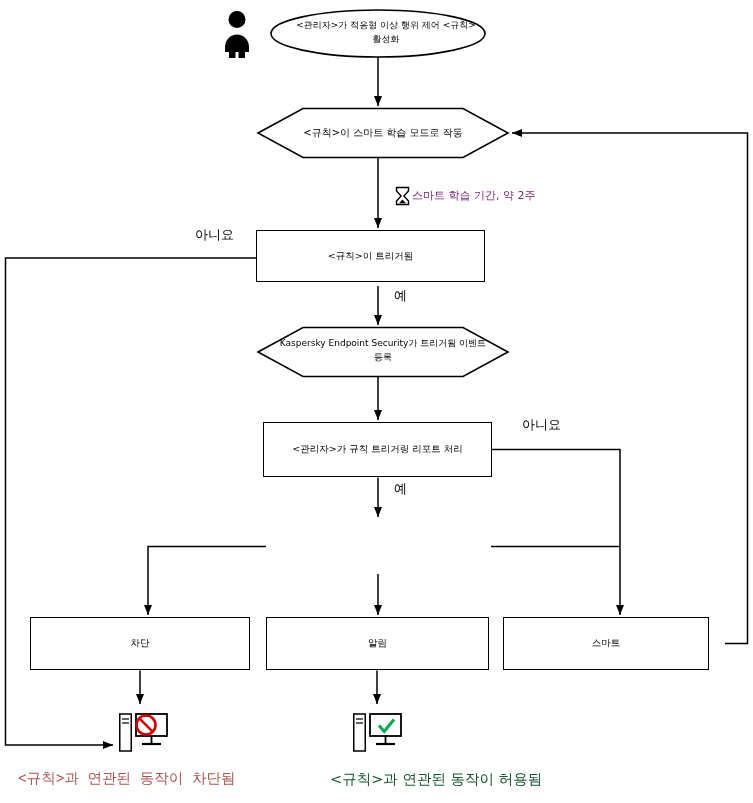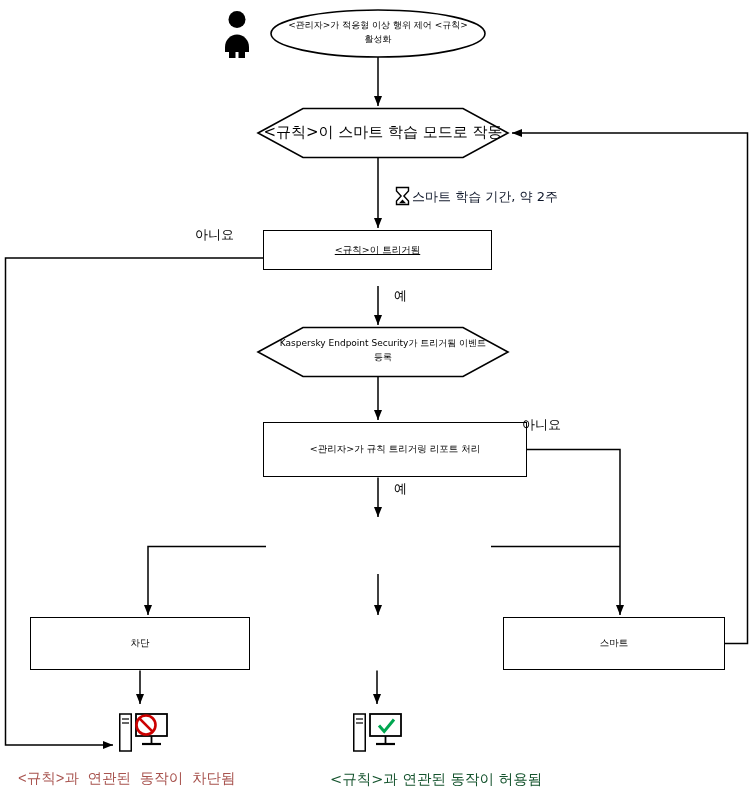--- a/index.html
+++ b/index.html
@@ -1,28 +1,28 @@
 <!DOCTYPE html>
 <html><head>
 <meta charset="utf-8">
 <style>
   * { box-sizing: border-box; }
   html,body { margin:0; padding:0; background:#ffffff; }
   body { font-family:"DejaVu Sans","Liberation Sans",sans-serif; color:#000; }
   .stage { position:relative; width:753px; height:803px; background:#ffffff; overflow:hidden; }
   .stage svg.canvas { position:absolute; left:0; top:0; }
   .txt { position:absolute; display:flex; flex-direction:column; align-items:center; justify-content:center;
-         text-align:center; font-size:15px; line-height:1.55; color:#000; }
+         text-align:center; font-size:10px; line-height:1.55; color:#000; }
   .txt span { white-space:nowrap; display:block; }
   .small { font-size:9px; }
   .rect-node { position:absolute; border:1.5px solid #000; background:#ffffff; display:flex; flex-direction:column;
                align-items:center; justify-content:center; text-align:center; font-size:9.5px; line-height:1.55; }
   .rect-node span { white-space:nowrap; display:block; }
   .edge-label { position:absolute; font-size:13px; line-height:1.2; color:#000; white-space:nowrap; }
-  .period-label { position:absolute; font-size:13px; line-height:1.2; color:#0f172a; white-space:nowrap; }
+  .period-label { position:absolute; font-size:11px; line-height:1.2; color:#701a75; white-space:nowrap; }
   .result-text { position:absolute; font-size:14.5px; line-height:1.2; white-space:nowrap; }
   .result-blocked { color:#a8534e;font-family:Liberation Mono, monospace; }
   .result-allowed { color:#14532d; }
 </style>
 </head>
 <body>
 
 <div class="stage">
 
   <svg class="canvas" width="753" height="803" viewBox="0 0 753 803">
@@ -83,54 +83,57 @@
       <rect x="0.75" y="5" width="11.5" height="37" fill="#fff" stroke="#000" stroke-width="1.5"></rect>
       <line x1="3" y1="10" x2="10" y2="10" stroke="#000" stroke-width="1.2"></line>
       <line x1="3" y1="14" x2="10" y2="14" stroke="#000" stroke-width="1.2"></line>
       <rect x="17" y="5" width="31" height="22" fill="#fff" stroke="#000" stroke-width="1.8"></rect>
       <line x1="32.5" y1="27" x2="32.5" y2="34" stroke="#000" stroke-width="1.8"></line>
       <line x1="23" y1="35" x2="42" y2="35" stroke="#000" stroke-width="2.2"></line>
       <path d="M26,16.5 l5.2,6 l9.8,-12" fill="none" stroke="#00a650" stroke-width="3"></path>
     </g>
   </svg>
 
-  <div class="txt small" style="left:270px; top:12px; width:216px; height:42px;">
+  <div class="txt small" style="left:278px; top:12px; width:216px; height:42px;">
     <span>&lt;관리자&gt;가 적응형 이상 행위 제어 &lt;규칙&gt;</span>
     <span>활성화</span>
   </div>
 
   <div class="txt" style="left:268px; top:110px; width:230px; height:46px;">
     <span>&lt;규칙&gt;이 스마트 학습 모드로 작동</span>
   </div>
 
   <div class="period-label" style="left:412px; top:189px;">스마트 학습 기간, 약 2주</div>
 
-  <div class="rect-node" style="left:263px; top:230px; width:229px; height:40px;text-decoration:underline;">
+  <div class="rect-node" style="left:256px; top:230px; width:229px; height:52px;">
     <span>&lt;규칙&gt;이 트리거됨</span>
   </div>
 
   <div class="edge-label" style="left:195px; top:227px;">아니요</div>
   <div class="edge-label" style="left:394px; top:288px;">예</div>
 
   <div class="txt small" style="left:256px; top:329px; width:254px; height:44px;">
     <span>Kaspersky Endpoint Security가 트리거됨 이벤트</span>
     <span>등록</span>
   </div>
 
-  <div class="rect-node" style="left:263px; top:422px; width:264px; height:55px;">
+  <div class="rect-node" style="left:263px; top:422px; width:229px; height:55px;">
     <span>&lt;관리자&gt;가 규칙 트리거링 리포트 처리</span>
   </div>
 
   <div class="edge-label" style="left:522px; top:417px;">아니요</div>
   <div class="edge-label" style="left:394px; top:481px;">예</div>
 
 
   <div class="rect-node" style="left:30px; top:617px; width:220px; height:53px;justify-content:center;">
     <span>차단</span>
   </div>
-  <div class="rect-node" style="left:503px; top:617px; width:222px; height:53px;">
+  <div class="rect-node" style="left:266px; top:617px; width:223px; height:53px;">
+    <span>알림</span>
+  </div>
+  <div class="rect-node" style="left:503px; top:617px; width:206px; height:53px;">
     <span>스마트</span>
   </div>
 
   <div class="result-text result-blocked" style="left:18px; top:771px;">&lt;규칙&gt;과 연관된 동작이 차단됨</div>
   <div class="result-text result-allowed" style="left:330px; top:771px;">&lt;규칙&gt;과 연관된 동작이 허용됨</div>
 
 </div>
 
 </body></html>

